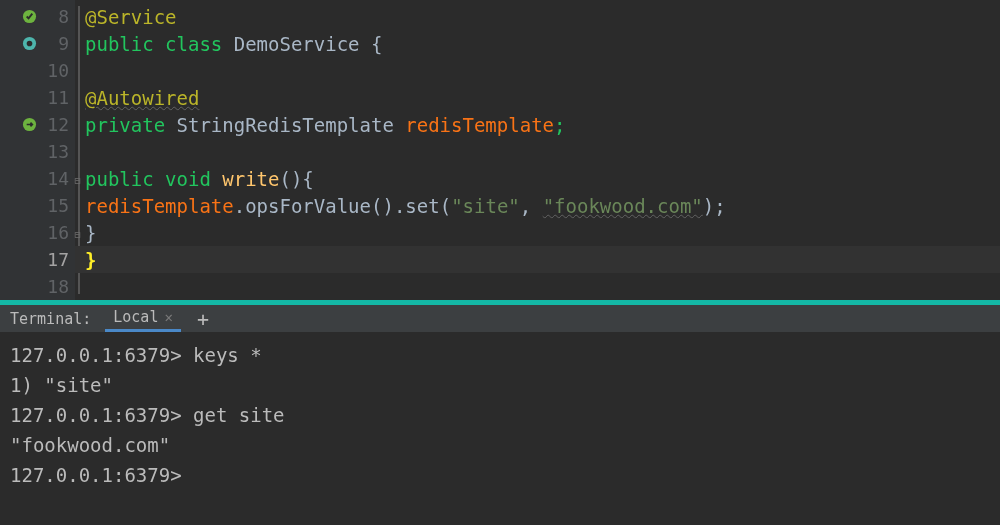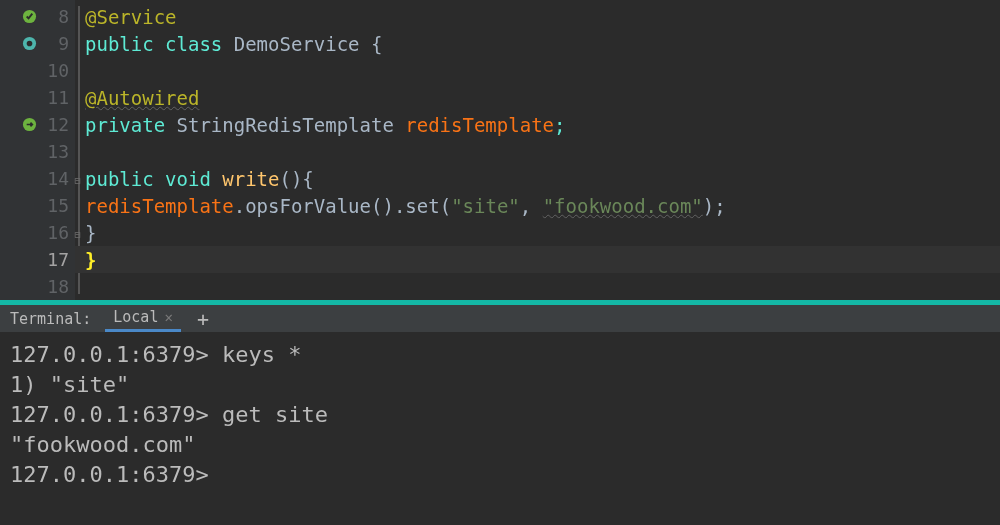--- a/index.html
+++ b/index.html
@@ -70,21 +70,21 @@
   .fold {
     position: absolute;
     left: -0.5px;
     top: 50%;
     transform: translateY(-50%);
     width: 9px; height: 9px;
     color: #6e6e6e;
     font-size: 10px;
   }
   .c-ann { color: #bbb529; }
-  .c-kw  { color: #5eead4; }
+  .c-kw  { color: #22c55e; }
   .c-cls { color: #a9b7c6; }
   .c-fld { color: #f97316; }
   .c-mth { color: #ffc66d; }
   .c-txt { color: #a9b7c6; }
   .c-str { color: #6a8759; }
   .c-ul { text-decoration: underline wavy rgba(128,128,128,0.6); text-decoration-thickness:1px;}
   .c-brace-hl { color: #ffef28; font-weight: 600; }
 
   .terminal-bar {
     height: 32px;
@@ -123,21 +123,21 @@
     color: #bbbbbb;
     font-size: 20px;
     padding: 0 8px;
     cursor: pointer;
   }
   .terminal-body {
     flex: 1;
     background: #2b2b2b;
     padding: 8px 10px 0 10px;
     color: #bbbbbb;
-    font-size: 22px;
+    font-size: 19px;
     line-height: 30px;
   }
   .term-line { white-space: pre; }
 </style>
 </head>
 <body>
 
 <div class="editor">
   <div class="gutter">
     <div class="gutter-row">

